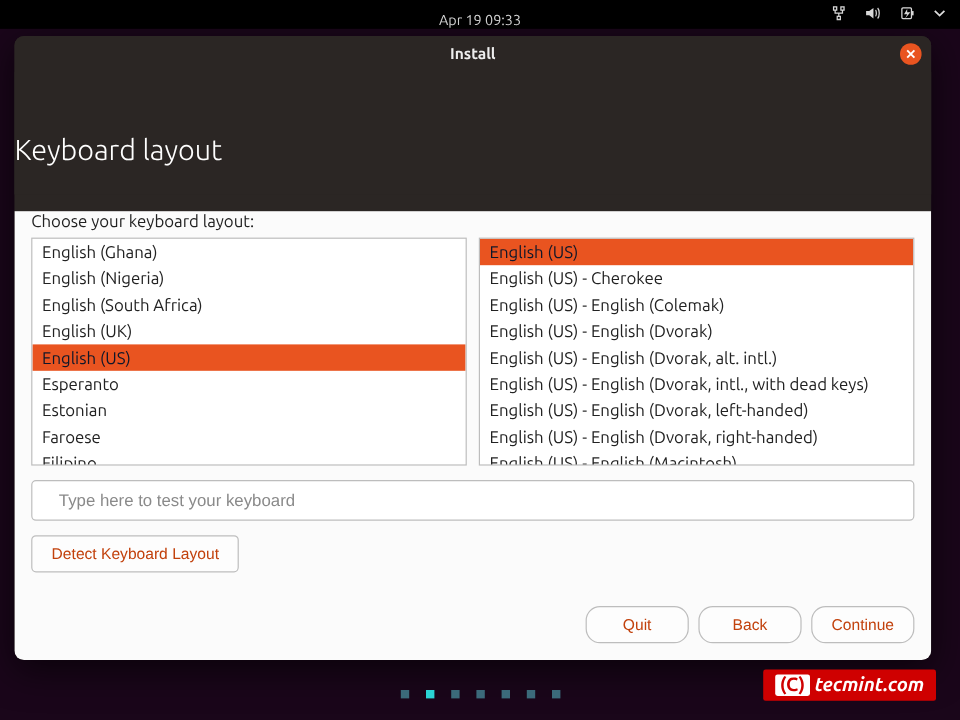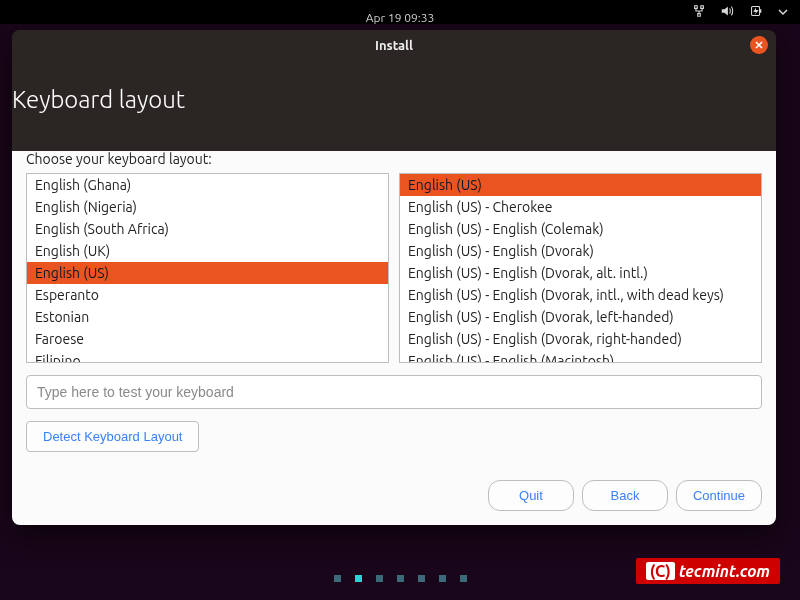--- a/index.html
+++ b/index.html
@@ -44,21 +44,21 @@
     width: 18px; height: 18px; border-radius: 50%;
     background: #e95420; display: flex; align-items: center; justify-content: center;
     font-size: 12px; color: #fff; cursor: pointer;
   }
   .content {
     background: #fbfbfb;
     color: #222;
     padding: 0 14px 14px 14px;
   }
   .heading-wrap { background: #2b2624; padding: 26px 14px 24px 14px; margin: 0 -14px 14px -14px; }
-  .heading { font-size: 24px; font-weight: 300; color: #fff; }
+  .heading { font-size: 24px; font-weight: 300; color: #fff; margin-top: 25px; }
 
   .choose-label { font-size: 14px; margin-bottom: 6px; }
 
   .lists { display: flex; gap: 10px; }
   .listbox {
     flex: 1;
     border: 1px solid #bdbdbd;
     background: #fff;
     height: 190px;
     overflow: hidden;
@@ -69,34 +69,34 @@
     white-space: nowrap;
     cursor: pointer;
   }
   .listbox .row.selected {
     background: #e95420; color: #0f172a;
   }
 
   .test-input {
     width: 100%;
     margin-top: 12px;
-    padding: 8px 10px;
+    padding: 8px 22px;
     font-size: 14px;
     border: 1px solid #bdbdbd;
     border-radius: 4px;
     background: #fff;
     color: #333;
   }
   .test-input::placeholder { color: #8a8a8a; }
 
   .btn {
     display: inline-flex; align-items: center; justify-content: center;
     border: 1px solid #bdbdbd; background: #fdfdfd;
     border-radius: 4px; padding: 7px 16px; font-size: 13px;
-    cursor: pointer; color: #3b82f6;
+    cursor: pointer; color: #c2410c;
   }
   .detect-row { margin-top: 12px; }
   .nav-row { margin-top: 28px; display: flex; justify-content: flex-end; gap: 8px; }
   .nav-row .btn { min-width: 86px; border-radius: 12px; }
 
   
   .footer {
     position: absolute;
     bottom: 18px; left: 0; right: 0;
     display: flex; justify-content: center; gap: 14px;

